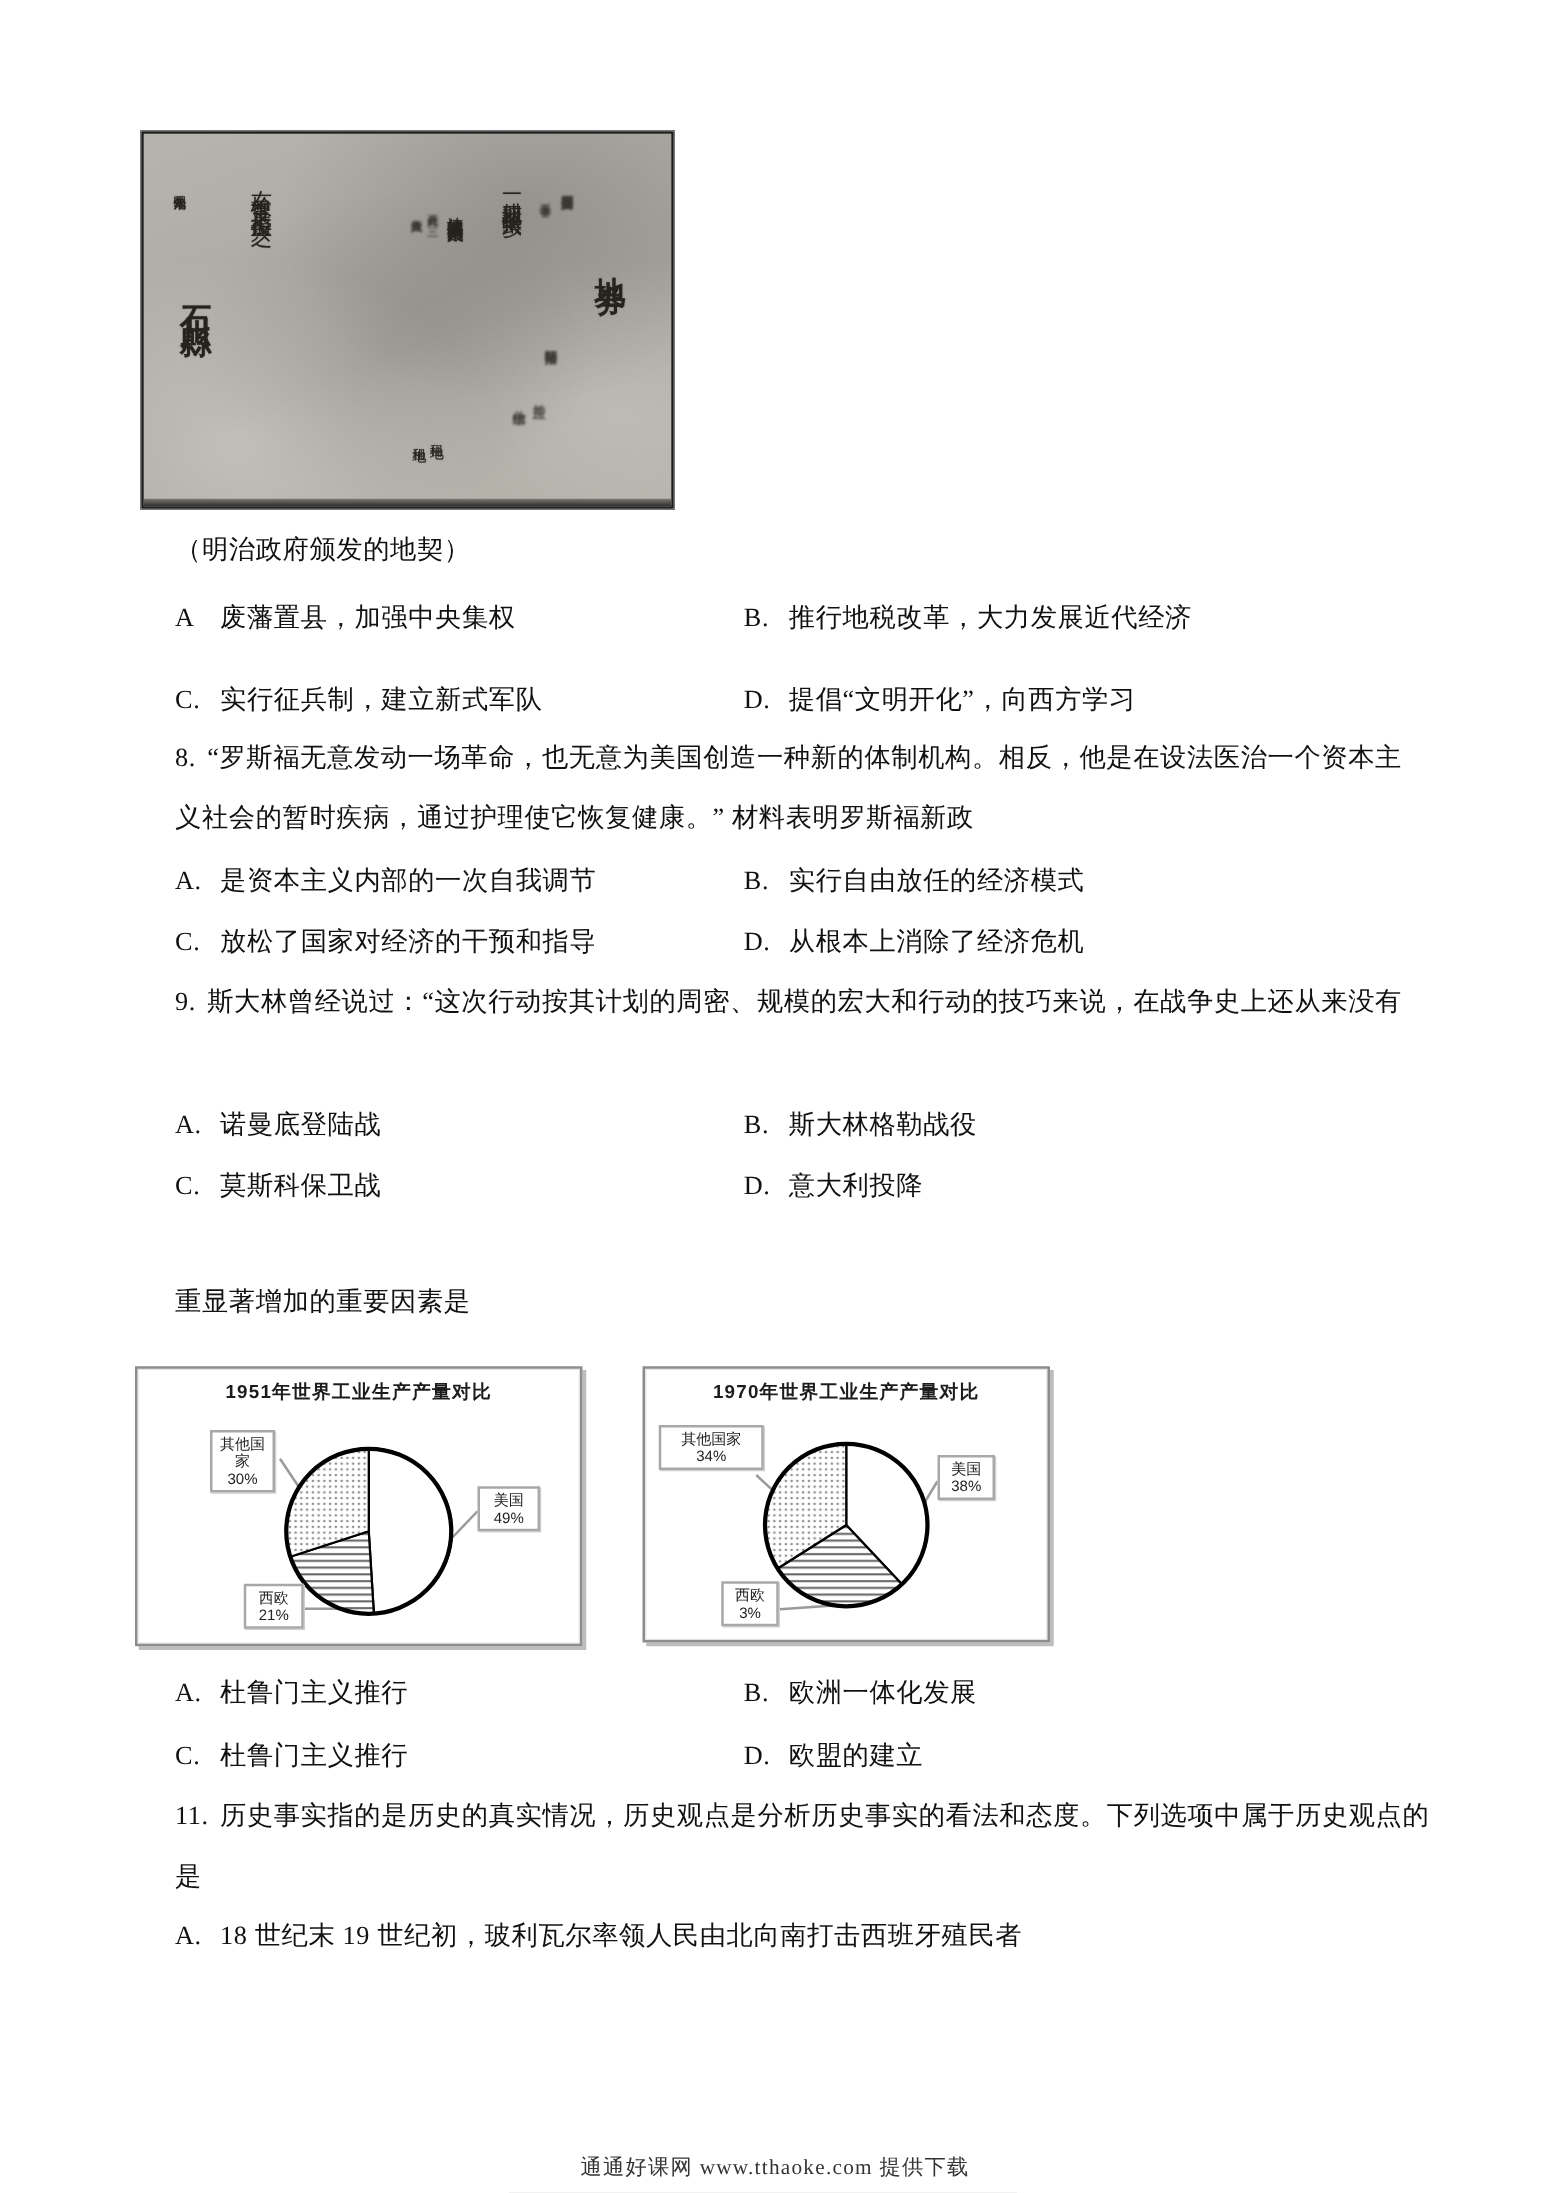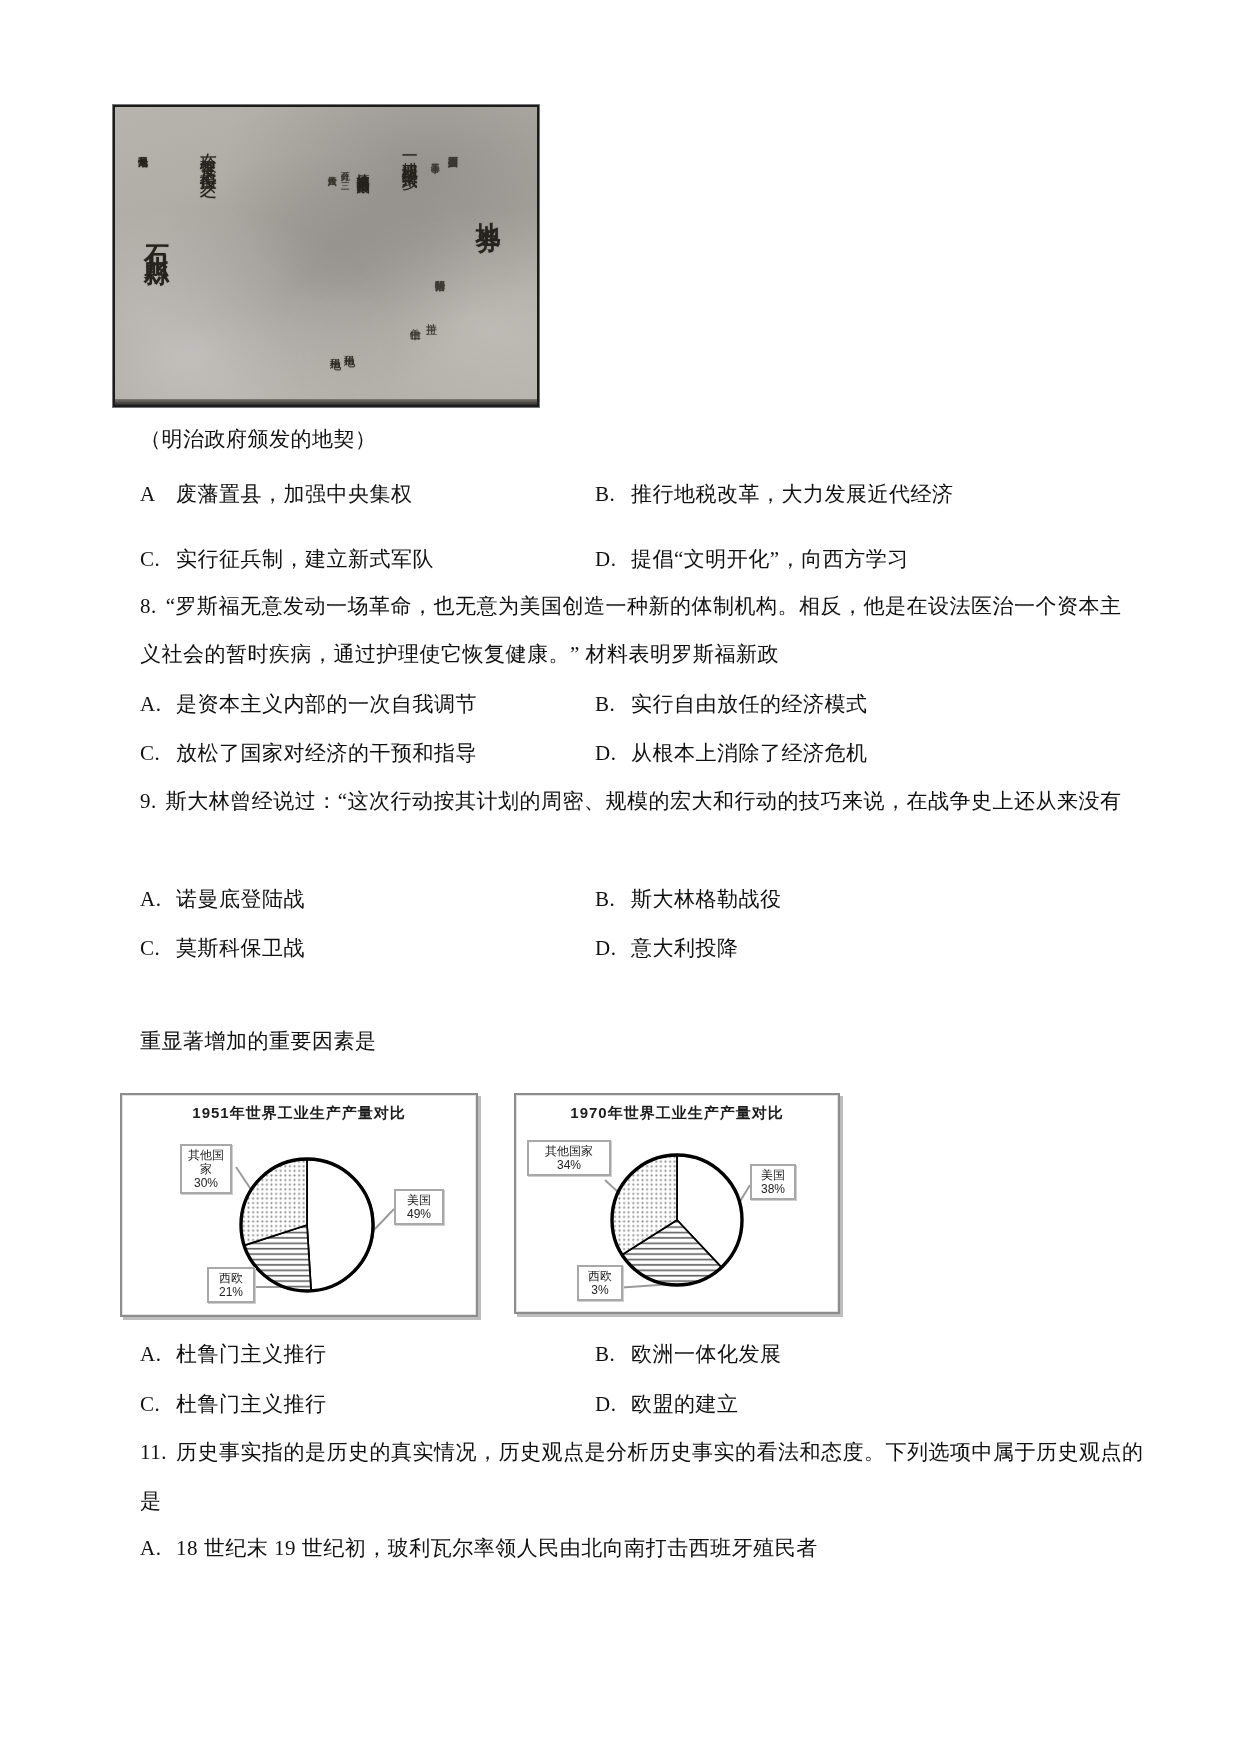--- a/index.html
+++ b/index.html
@@ -131,21 +131,21 @@
     <span class="okey">C.</span><span>莫斯科保卫战</span>
   </div>
   <div class="row opt-right" style="top:934px">
     <span class="okey">D.</span><span>意大利投降</span>
   </div>
 
   <div class="row" style="top:1027px">
     <span>重显著增加的重要因素是</span>
   </div>
 
-  <div class="chart-box" id="chart-0" style="left:120px;top:1093px;width:354px;height:220px">
+  <div class="chart-box" id="chart-0" style="left:108px;top:1093px;width:354px;height:220px">
     <div class="chart-title">1951年世界工业生产产量对比</div>
   <svg class="chart-svg" width="354" height="220" viewBox="0 0 354 220">
         <defs>
           <pattern id="pd0" width="4.6" height="4.6" patternUnits="userSpaceOnUse">
             <rect width="4.6" height="4.6" fill="#ffffff"></rect>
             <circle cx="2.3" cy="2.3" r="1.05" fill="#8d8d8d"></circle>
           </pattern>
           <pattern id="ph0" width="6" height="5.4" patternUnits="userSpaceOnUse">
             <rect width="6" height="5.4" fill="#ffffff"></rect>
             <rect y="1.7" width="6" height="1.6" fill="#606060"></rect>
@@ -205,13 +205,14 @@
   <div class="row" style="top:1438px">
     <span class="qnum">11.</span><span>历史事实指的是历史的真实情况，历史观点是分析历史事实的看法和态度。下列选项中属于历史观点的</span>
   </div>
   <div class="row" style="top:1487px">
     <span>是</span>
   </div>
   <div class="row" style="top:1534px">
     <span class="okey">A.</span><span>18 世纪末 19 世纪初，玻利瓦尔率领人民由北向南打击西班牙殖民者</span>
   </div>
 
+  <div class="footer">通通好课网  www.tthaoke.com  提供下载</div>
 </div>
 
 </body></html>

